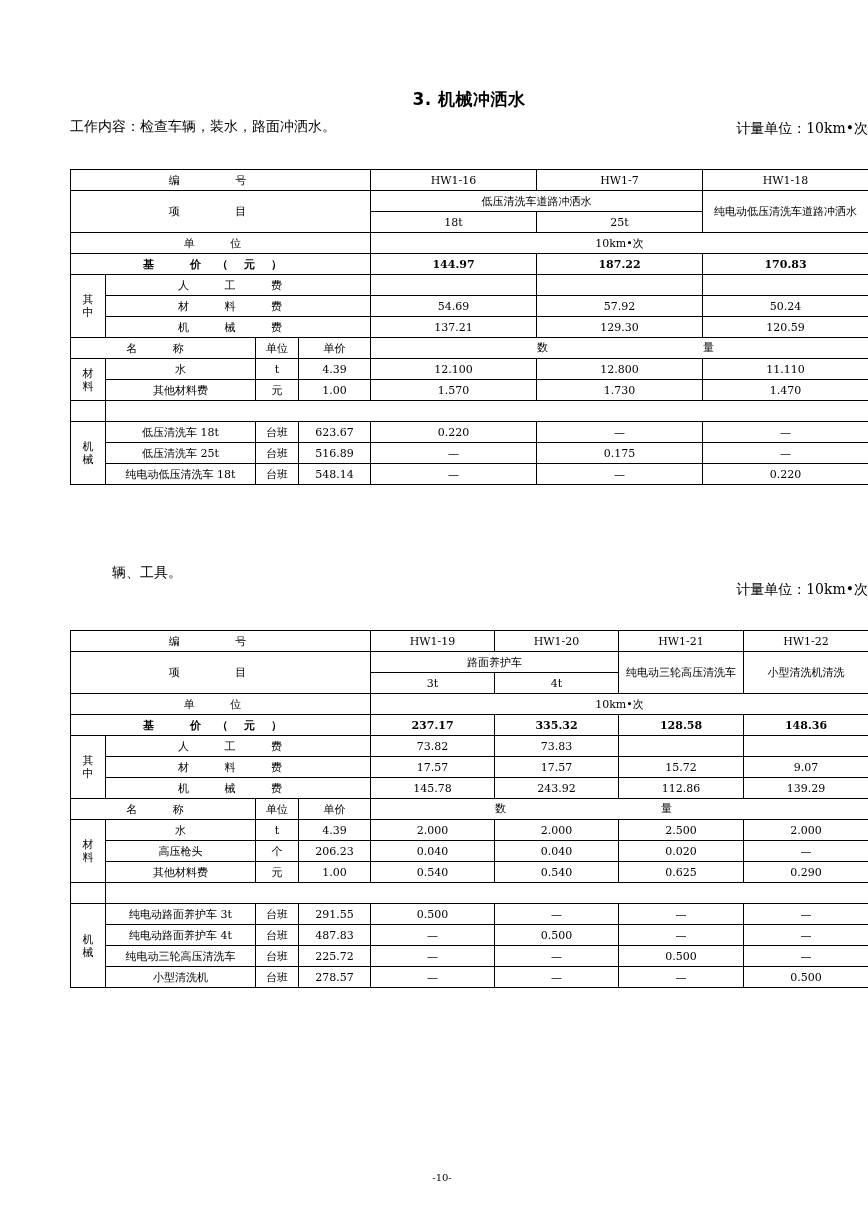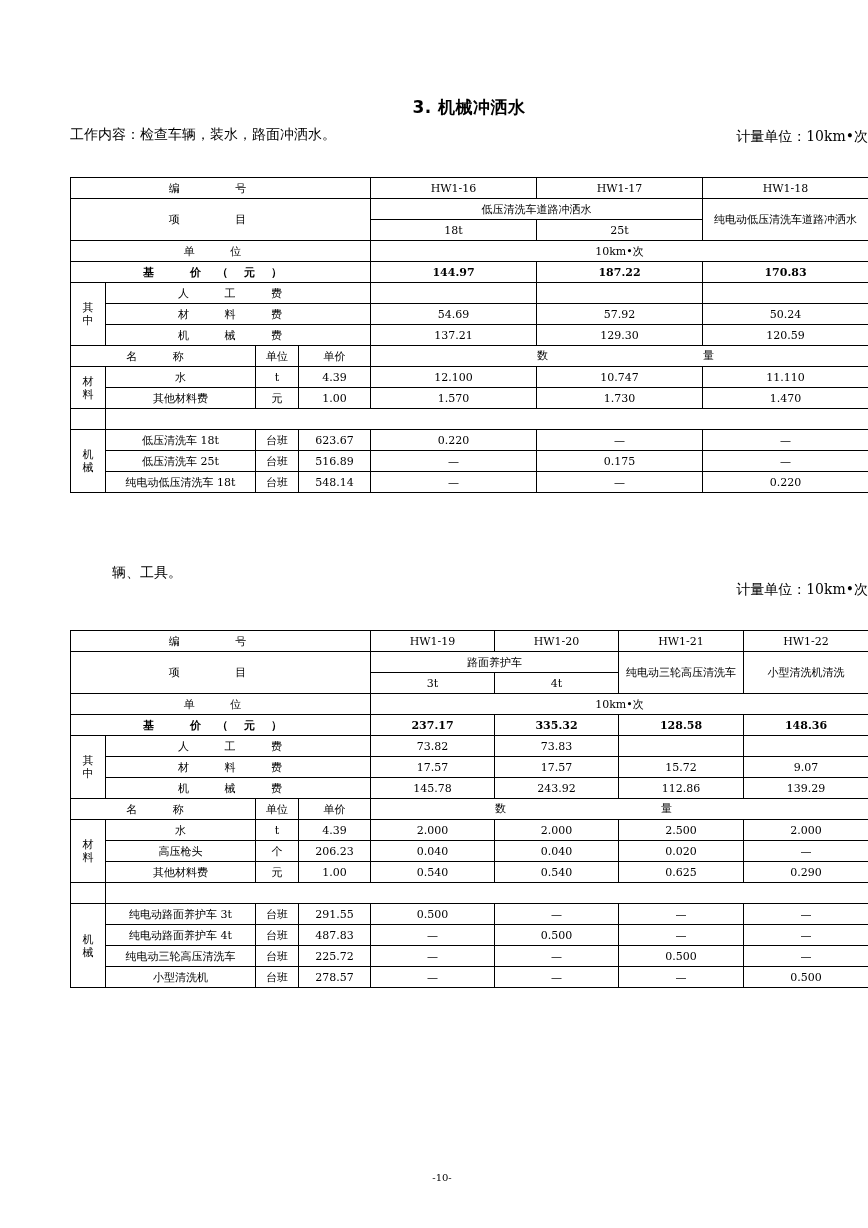--- a/index.html
+++ b/index.html
@@ -26,21 +26,21 @@
   
   .section { position: absolute; left: 70px; width: 798px; }
   #section-1 { top: 88px; }
   #section-2 { top: 565px; }
 
   .sec-title {
     text-align: center;
     font-size: 17px;
     font-weight: bold;
     letter-spacing: 0.5px;
-    margin: 8px 0 8px 0;
+    margin: 0 0 8px 0;
     font-family: "DejaVu Sans", "Liberation Sans", sans-serif;
   }
   .meta-row {
     position: relative;
     font-size: 14px;
     line-height: 15px;
     height: 17px;
   }
   .meta-row.two-line { height: 32px; }
   .work-content {
@@ -120,21 +120,21 @@
           <col style="width:43px">
           <col style="width:72px">
         <col style="width:166px">
           <col style="width:166px">
           <col style="width:166px">
       </colgroup>
       <tbody>
         <tr class="outer-top">
           <td colspan="4" class="spaced2">编                 号</td>
           <td>HW1-16</td>
-          <td>HW1-17</td>
+          <td>HW1-7</td>
           <td>HW1-18</td>
         </tr>
         <tr>
           <td colspan="4" rowspan="2" class="spaced2">项                 目</td>
           <td colspan="2" class="tall-1">低压清洗车道路冲洒水</td>
           <td rowspan="2" class="tall-2">纯电动低压清洗车道路冲洒水</td>
         </tr>
         <tr>
           <td>18t</td>
           <td>25t</td>
@@ -183,21 +183,21 @@
 
         <tr class="grp-top">
           <td rowspan="2" class="vlabel">
             <span>材</span>
               <span>料</span>
           </td>
           <td class="nameL tall-2">水</td>
           <td class="tall-2">t</td>
           <td class="tall-2">4.39</td>
           <td class="tall-2">12.100</td>
-          <td class="tall-2">10.747</td>
+          <td class="tall-2">12.800</td>
           <td class="tall-2">11.110</td>
         </tr>
         <tr>
           <td class="nameL tall-2">其他材料费</td>
           <td class="tall-2">元</td>
           <td class="tall-2">1.00</td>
           <td class="tall-2">1.570</td>
           <td class="tall-2">1.730</td>
           <td class="tall-2">1.470</td>
         </tr>

